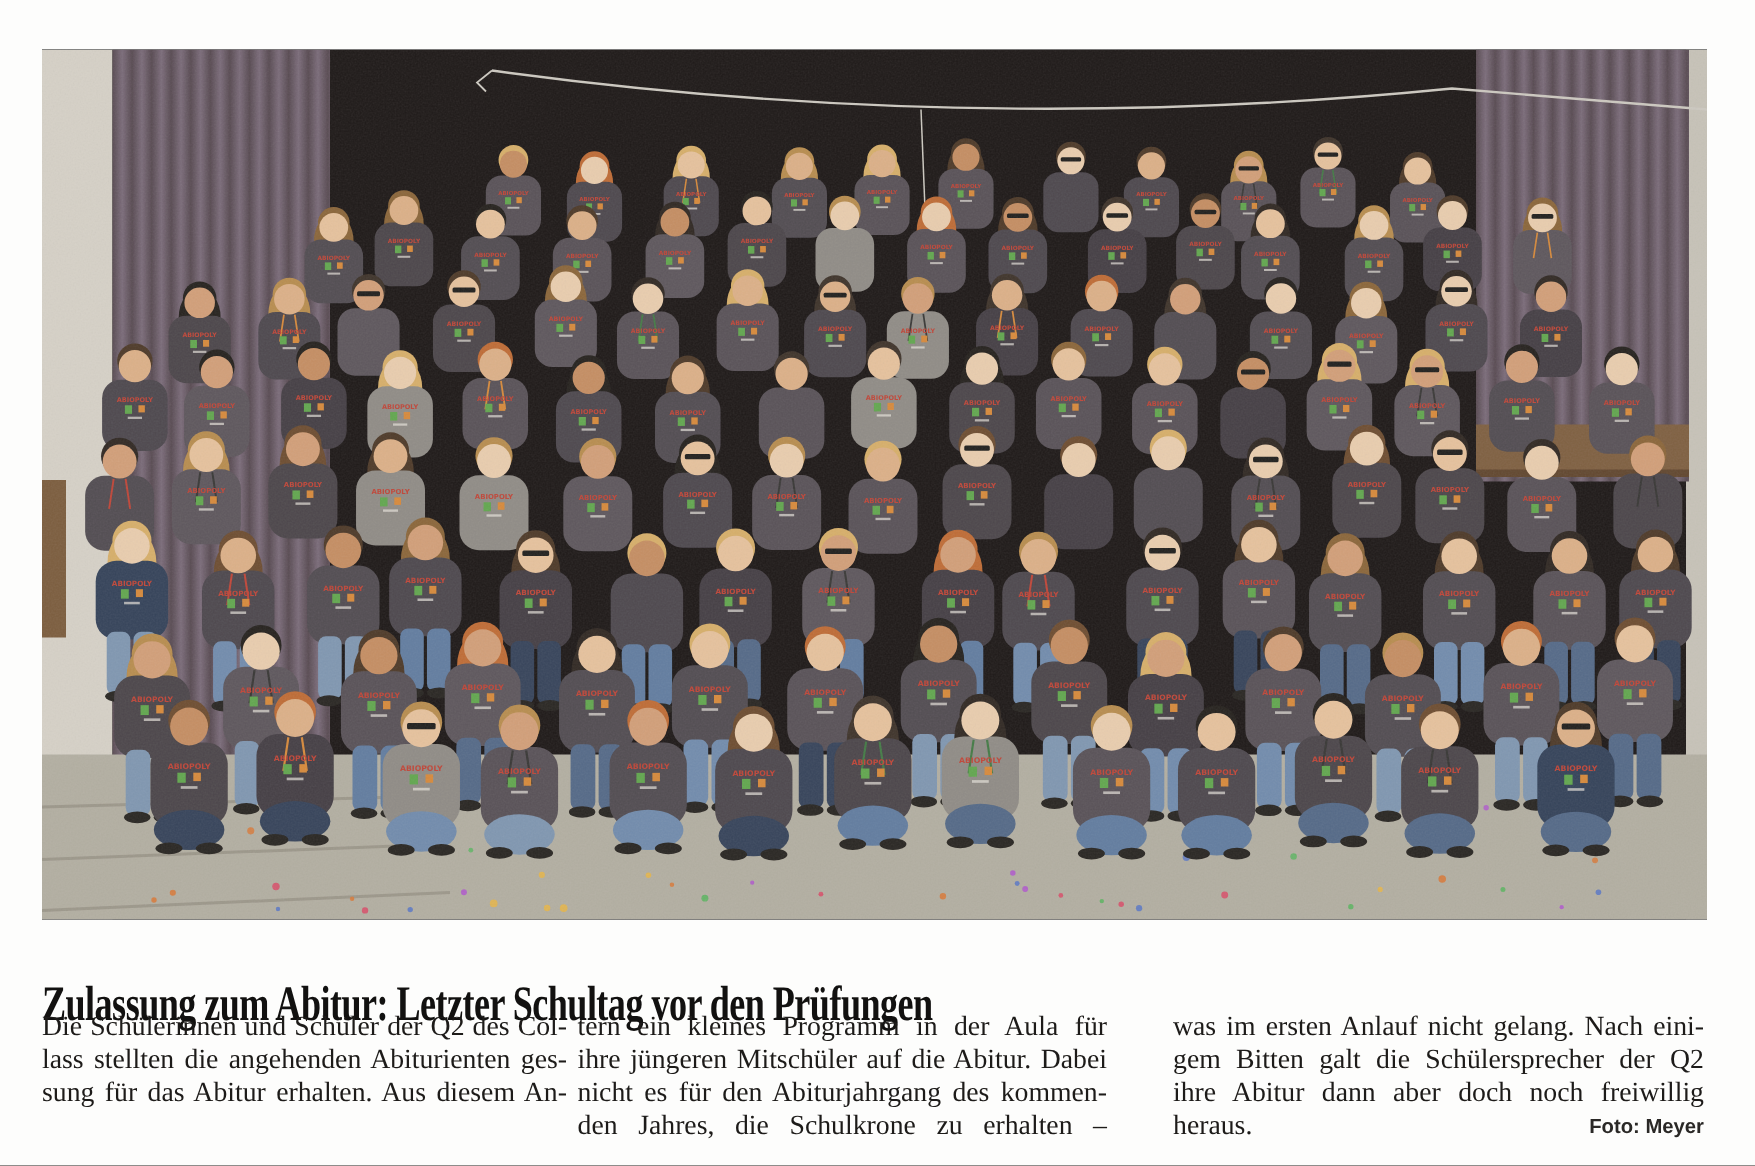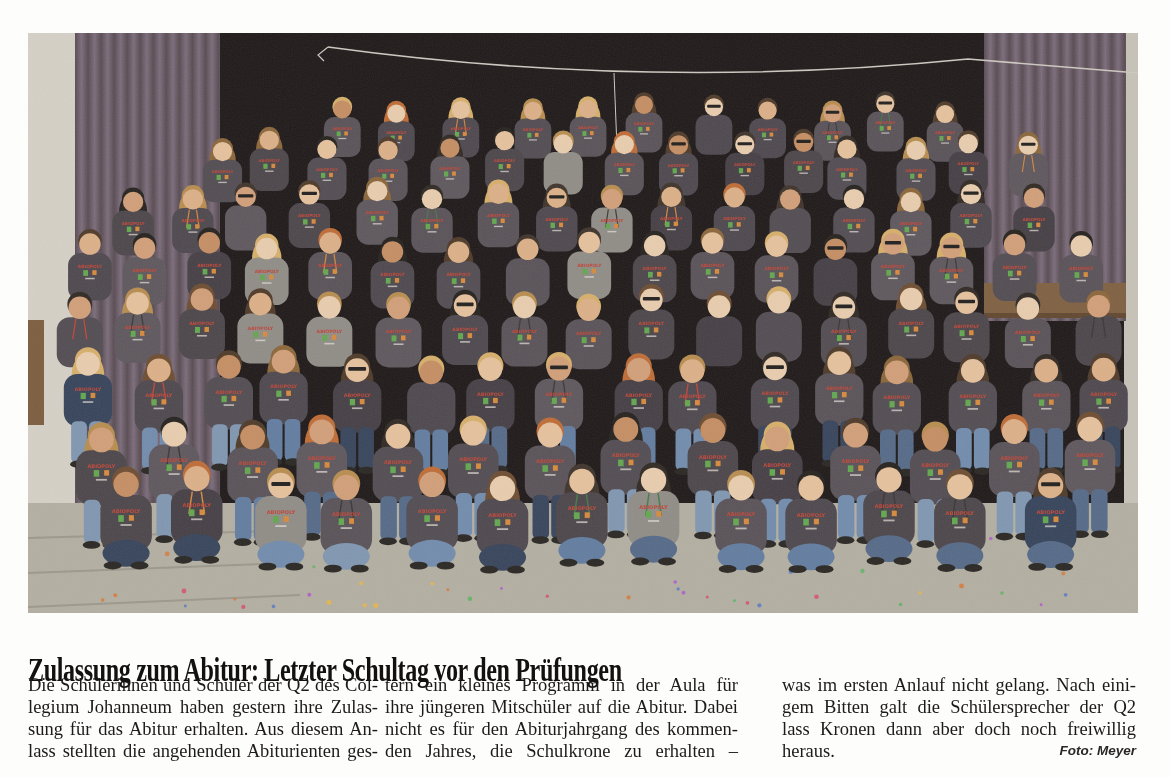--- a/index.html
+++ b/index.html
@@ -20,21 +20,21 @@
   }
   .article { position:absolute; top:674px; left:0; width:1170px; color:#1d1b19; }
   .col { position:absolute; top:0; font-size:18.5px; line-height:22px; }
   .col-0 { left:28px;  width:350px; }
   .col-1 { left:385px; width:353px; }
   .col-2 { left:782px; width:354px; }
   .bline { text-align:justify; text-align-last:justify; }
   .bline.lastline { text-align:justify; text-align-last:left; }
   .credit {
     float:right; font-family:"Liberation Sans", sans-serif;
-    font-size:13.5px; line-height:22px; color:#2a2826; font-weight:bold;font-style:italic;
+    font-size:13.5px; line-height:22px; color:#2a2826; font-weight:bold;
   }
 </style>
 </head>
 <body>
 
 <div class="photo-wrap">
   <svg width="1110" height="580" viewBox="0 0 1110 580" xmlns="http://www.w3.org/2000/svg">
       <defs>
         <linearGradient id="folds" x1="0" y1="0" x2="0.09" y2="0" spreadMethod="repeat">
           <stop offset="0" stop-color="#544751"></stop>
@@ -1428,29 +1428,28 @@
       <rect x="0" y="0" width="1110" height="580" fill="#888" filter="url(#grain)" opacity="0.5"></rect>
       <rect x="0" y="0" width="1110" height="580" fill="#b09a7a" opacity="0.05"></rect>
     </svg>
 </div>
 
 <h1 class="headline">Zulassung zum Abitur: Letzter Schultag vor den Prüfungen</h1>
 
 <div class="article">
   <div class="col col-0">
       <div class="bline">Die Schülerinnen und Schüler der Q2 des Col-</div>
-      <div class="bline">legium Johanneum haben gestern ihre Zulas-</div>
+      <div class="bline">lass stellten die angehenden Abiturienten ges-</div>
       <div class="bline">sung für das Abitur erhalten. Aus diesem An-</div>
-      <div class="bline">lass stellten die angehenden Abiturienten ges-</div>
     </div>
   <div class="col col-1">
       <div class="bline">tern ein kleines Programm in der Aula für</div>
       <div class="bline">ihre jüngeren Mitschüler auf die Abitur. Dabei</div>
       <div class="bline">nicht es für den Abiturjahrgang des kommen-</div>
       <div class="bline">den Jahres, die Schulkrone zu erhalten –</div>
     </div>
   <div class="col col-2">
       <div class="bline">was im ersten Anlauf nicht gelang. Nach eini-</div>
       <div class="bline">gem Bitten galt die Schülersprecher der Q2</div>
-      <div class="bline">lass Kronen dann aber doch noch freiwillig</div>
+      <div class="bline">ihre Abitur dann aber doch noch freiwillig</div>
       <div class="bline lastline"><span class="credit">Foto: Meyer</span>heraus.</div>
     </div>
 </div>
 
 </body></html>

